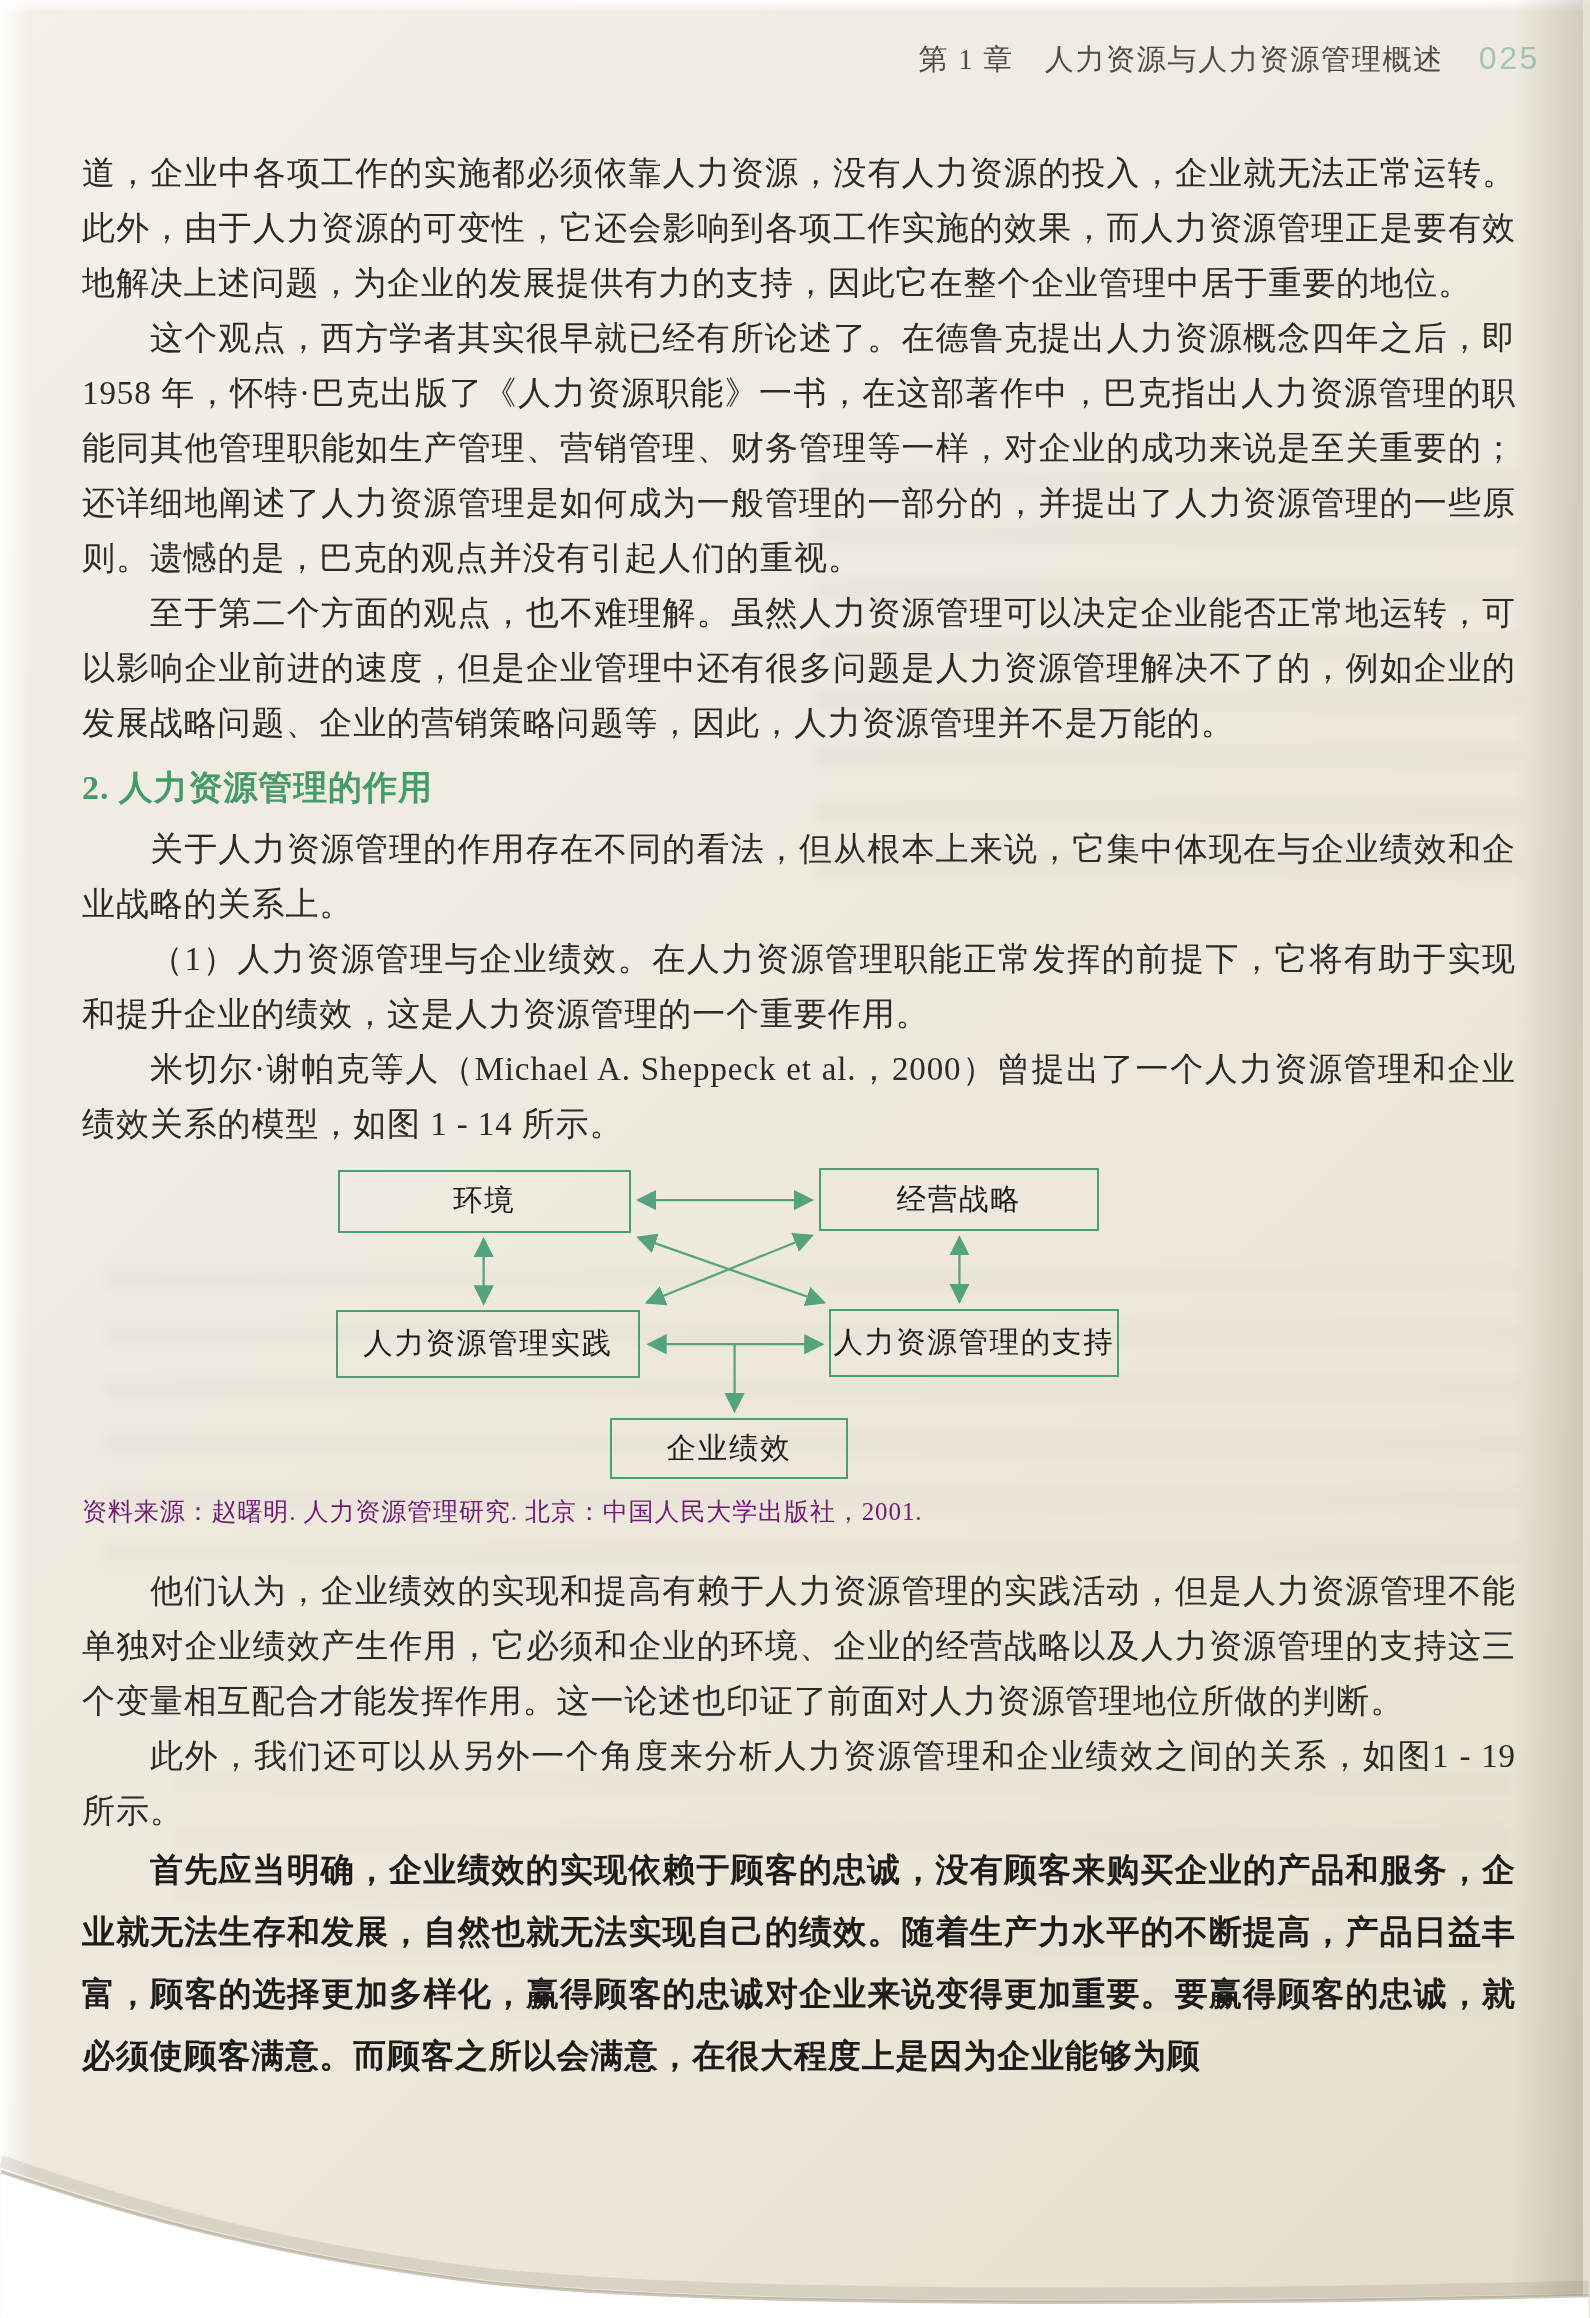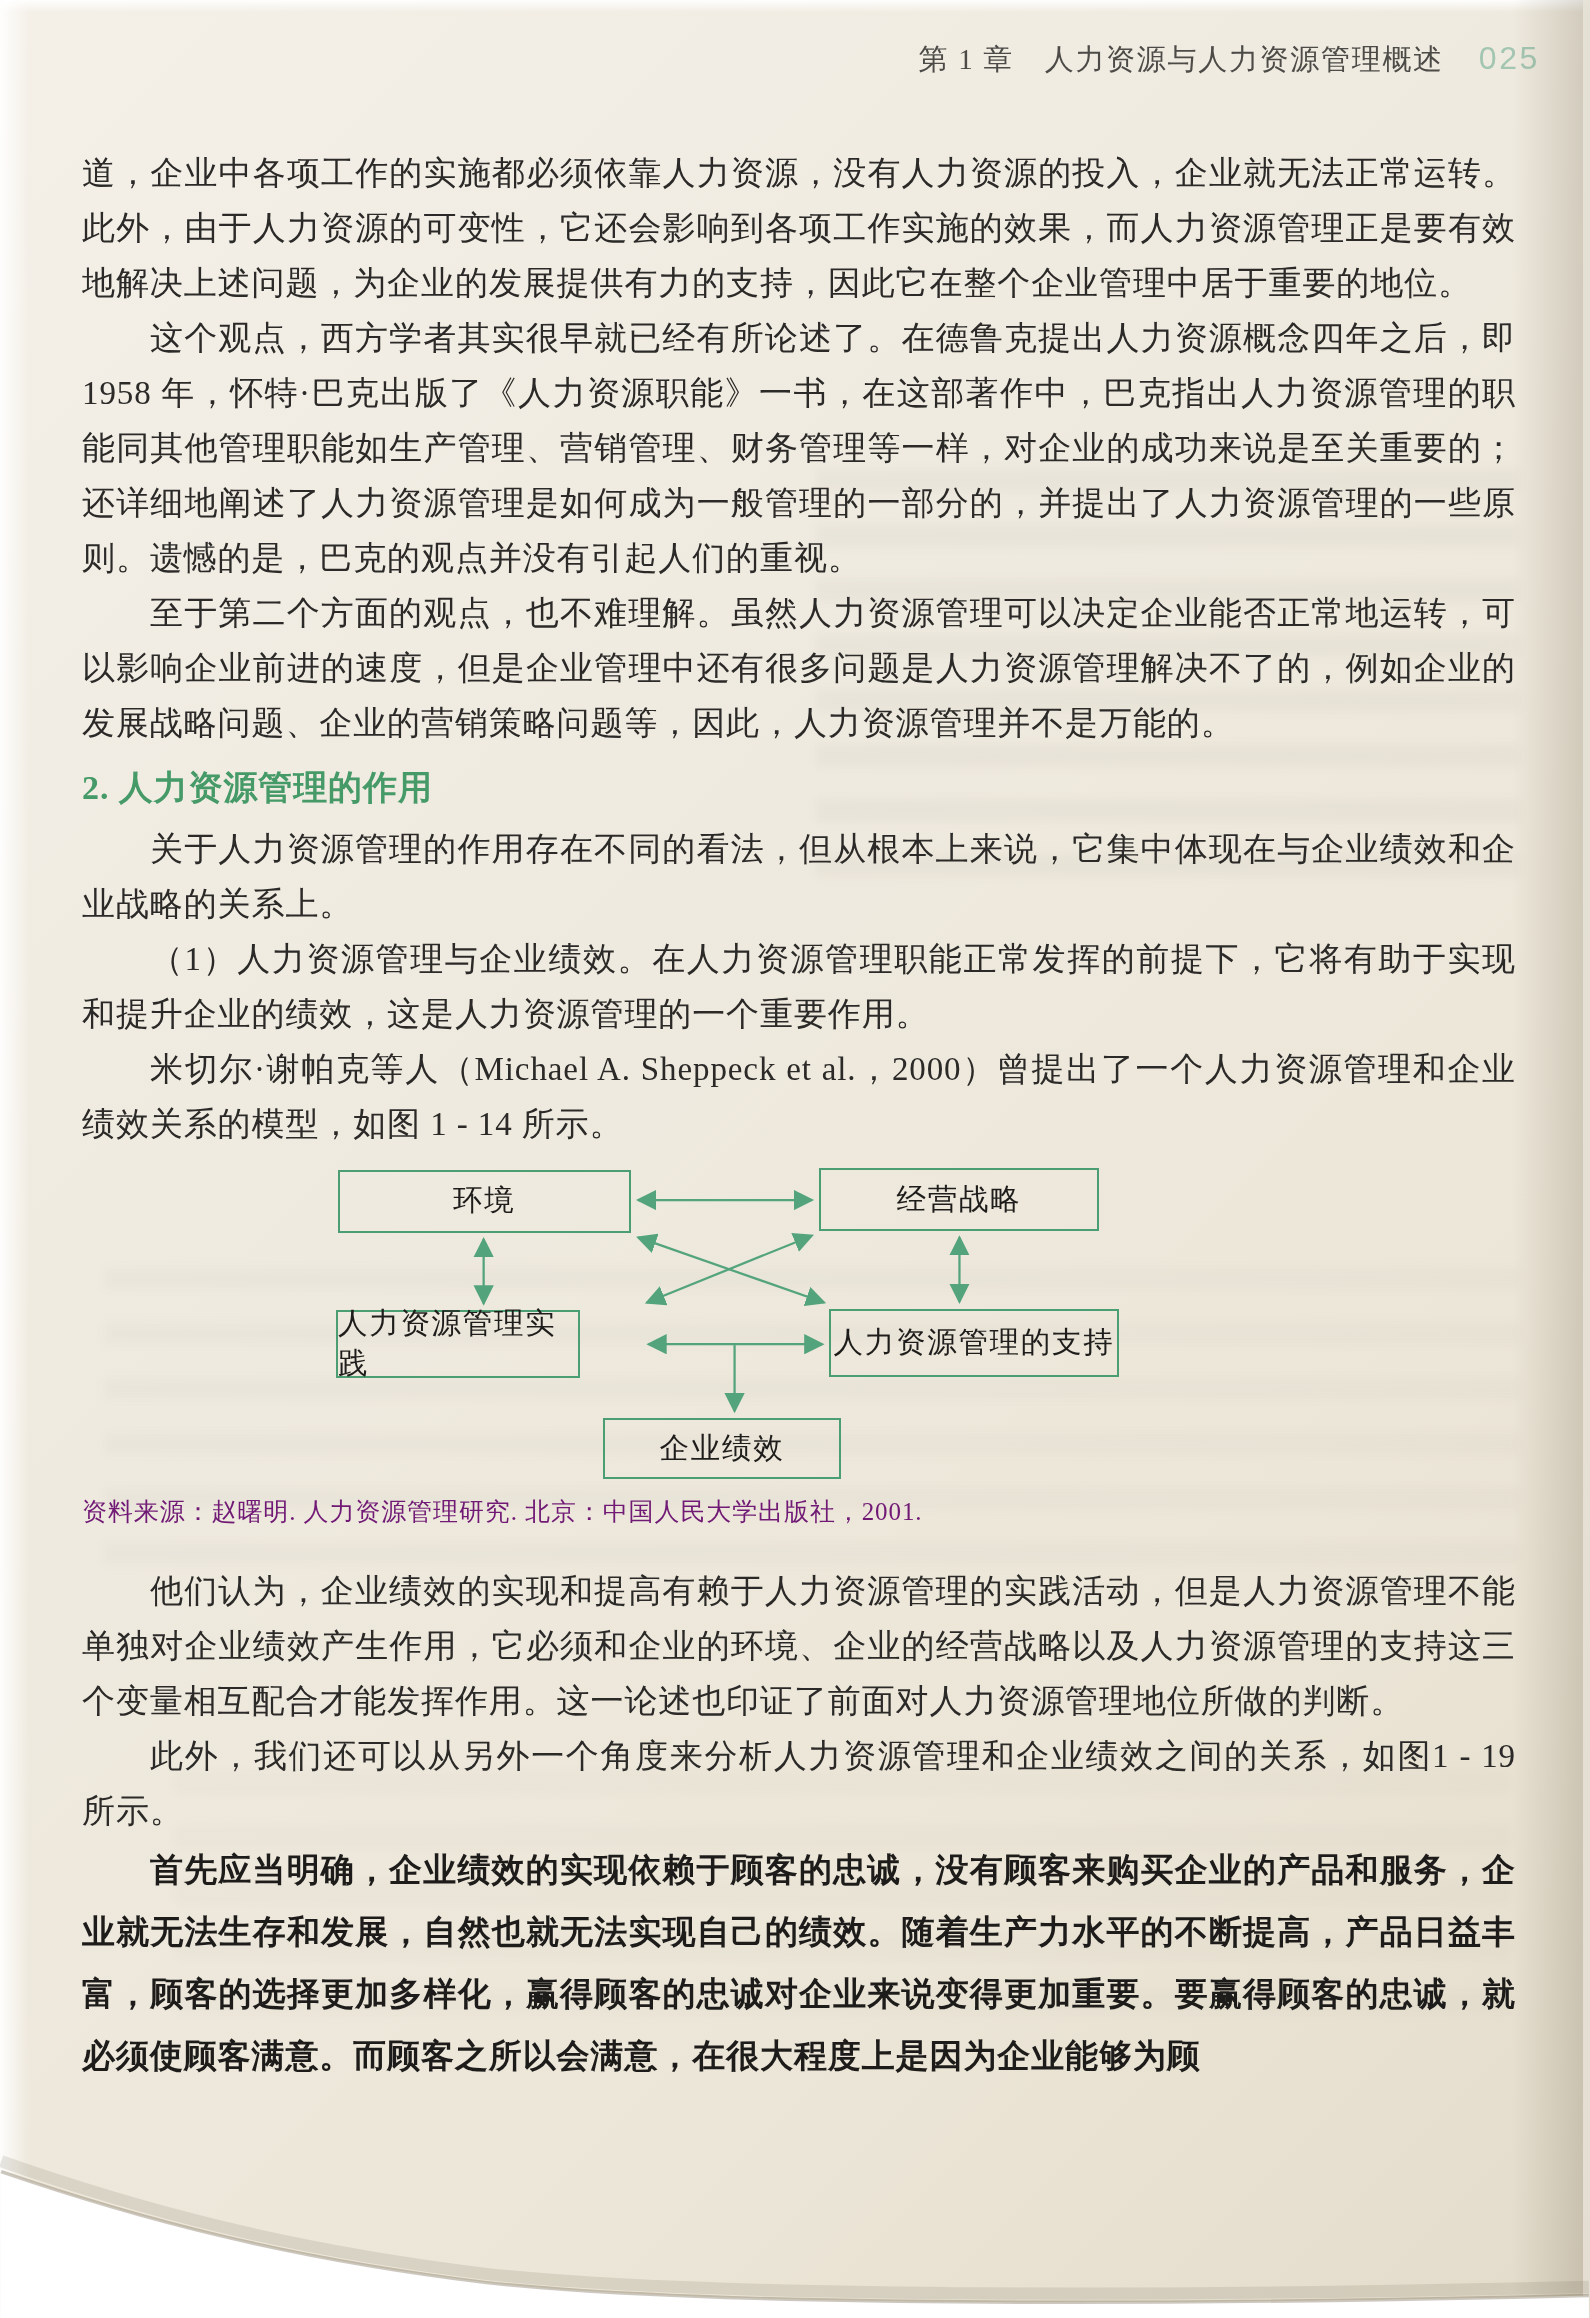--- a/index.html
+++ b/index.html
@@ -40,23 +40,23 @@
   .figure{position:relative;width:799px;height:323px;margin:8.7px 0 0 247px;}
   .fig-arrows{position:absolute;left:0;top:0;}
   .node{
     position:absolute;border:2.6px solid var(--diagram-green,#4a9e72);
     display:flex;align-items:center;justify-content:center;
     font-size:29.5px;color:#1e1d1b;letter-spacing:1.7px;box-sizing:border-box;
     background:transparent;
   }
   .n-env{left:8.7px;top:8.7px;width:293px;height:63px;}
   .n-strategy{left:490px;top:7px;width:280px;height:63px;}
-  .n-practice{left:7px;top:149px;width:244px;height:68px;}
+  .n-practice{left:7px;top:149px;width:304px;height:68px;}
   .n-support{left:500px;top:148px;width:290px;height:68px;}
-  .n-performance{left:274px;top:257px;width:238px;height:61px;}
+  .n-performance{left:281px;top:257px;width:238px;height:61px;}
   .fig-caption{
     text-align:center;font-size:30px;line-height:42px;font-weight:bold;
     color:var(--accent,#459a68);margin-top:28px;letter-spacing:1.7px;
   }
   .fig-source{font-size:25px;line-height:35px;color:#701a75;margin-top:10.4px;letter-spacing:0.9px;}
   .p-after-fig{margin-top:35px;}
   
   .curl{position:absolute;left:0;bottom:0;width:1590px;height:182px;pointer-events:none;}
 </style>
 </head>

